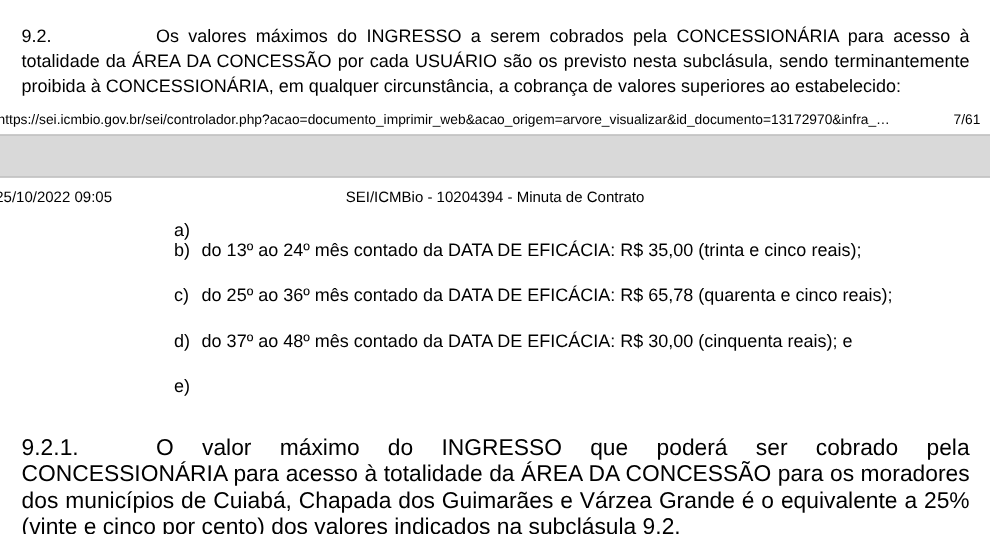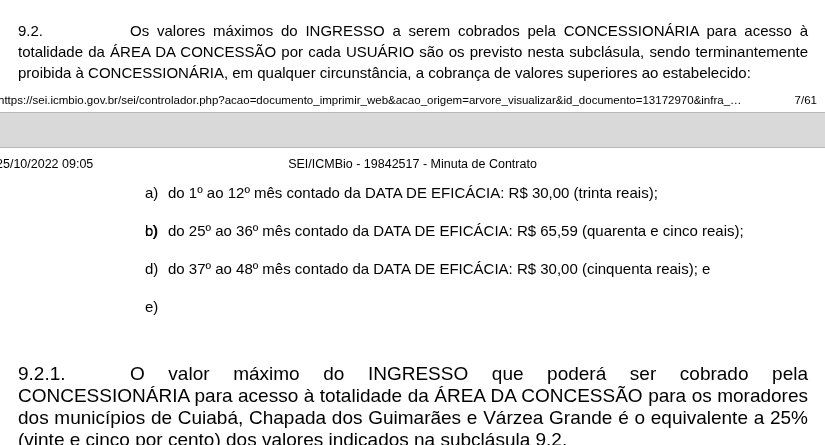--- a/index.html
+++ b/index.html
@@ -164,34 +164,34 @@
 
   <div class="footer-line">
     <span class="footer-url">https://sei.icmbio.gov.br/sei/controlador.php?acao=documento_imprimir_web&amp;acao_origem=arvore_visualizar&amp;id_documento=13172970&amp;infra_…</span>
     <span class="footer-pageno">7/61</span>
   </div>
 
   <div class="page-gap"></div>
 
   <div class="page-header">
     <span class="header-date">25/10/2022 09:05</span>
-    <span class="header-center">SEI/ICMBio - 19842517 - Minuta de Contrato</span>
+    <span class="header-center">SEI/ICMBio - 10204394 - Minuta de Contrato</span>
   </div>
 
   <div class="list">
     <div class="list-item">
       <span class="marker">a)</span>
-      <span class="txt">do 1º ao 12º mês contado da DATA DE EFICÁCIA: R$ 30,00 (trinta reais);</span>
     </div>
     <div class="list-item">
       <span class="marker">b)</span>
+      <span class="txt">do 13º ao 24º mês contado da DATA DE EFICÁCIA: R$ 35,00 (trinta e cinco reais);</span>
     </div>
     <div class="list-item">
       <span class="marker">c)</span>
-      <span class="txt">do 25º ao 36º mês contado da DATA DE EFICÁCIA: R$ 65,59 (quarenta e cinco reais);</span>
+      <span class="txt">do 25º ao 36º mês contado da DATA DE EFICÁCIA: R$ 65,78 (quarenta e cinco reais);</span>
     </div>
     <div class="list-item">
       <span class="marker">d)</span>
       <span class="txt">do 37º ao 48º mês contado da DATA DE EFICÁCIA: R$ 30,00 (cinquenta reais); e</span>
     </div>
     <div class="list-item">
       <span class="marker">e)</span>
     </div>
   </div>
 

